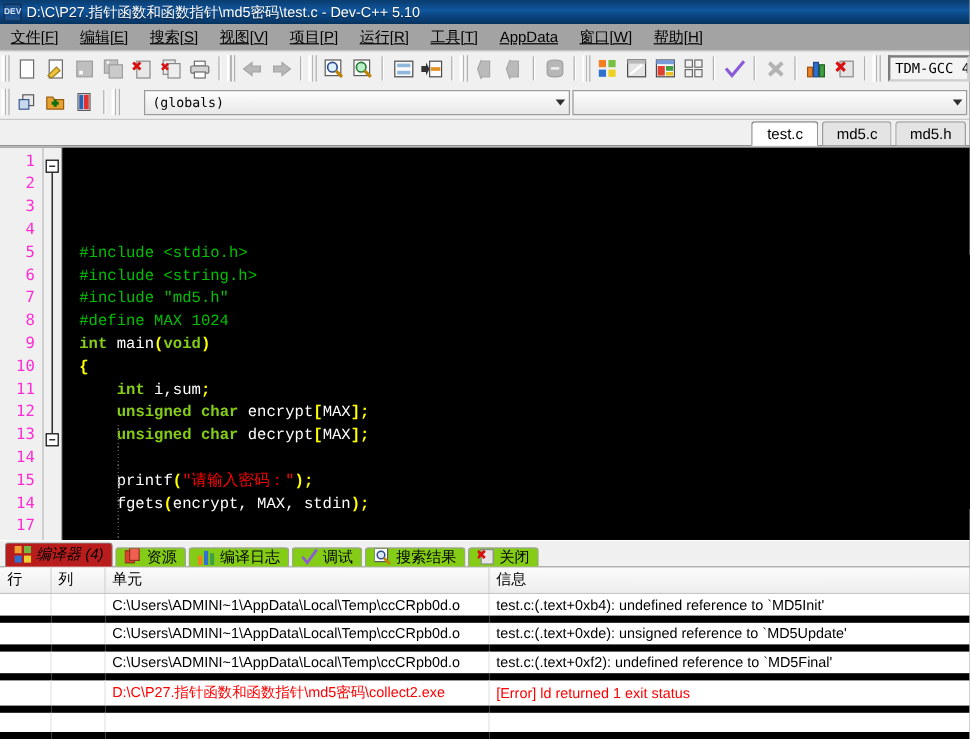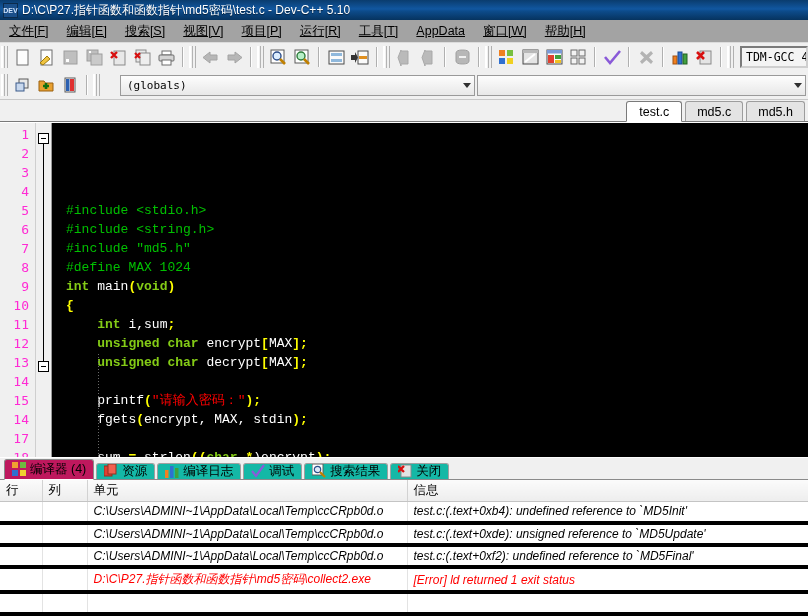--- a/index.html
+++ b/index.html
@@ -175,38 +175,38 @@
     border-top:1px solid #ffffff;
   }
   .btabs{
     height:22px;flex:0 0 22px;display:flex;align-items:flex-end;
     padding-left:4px;box-sizing:border-box;
     border-bottom:1px solid #8a8a8a;background:#f0f0f0;
   }
   .btab{
     height:16px;box-sizing:border-box;display:flex;align-items:center;gap:4px;
     padding:0 7px;margin-right:2px;font-size:12.5px;color:#000;
-    background:#14b8a6;border:1px solid #a0a0a0;border-bottom:none;
+    background:#84cc16;border:1px solid #a0a0a0;border-bottom:none;
     border-radius:3px 3px 0 0;cursor:default;white-space:nowrap;
   }
-  .btab.active{background:#be185d;height:21px;border-color:#8a8a8a;position:relative;top:1px;border-bottom:1px solid #fff;}
+  .btab.active{background:#b91c1c;height:21px;border-color:#8a8a8a;position:relative;top:1px;border-bottom:1px solid #fff;font-style:italic;}
   .btab svg{display:block;}
 
   .grid{flex:1 1 auto;background:#ffffff;overflow:hidden;position:relative;}
   table.msg{border-collapse:collapse;width:808px;table-layout:fixed;}
   table.msg th{
     background:linear-gradient(to bottom,#fbfbfb,#ededed);
     border-right:1px solid #d2d2d2;border-bottom:1px solid #c4c4c4;
     font-weight:normal;font-size:12.5px;text-align:left;
     padding:2px 6px;height:18px;box-sizing:border-box;color:#000;
   }
   table.msg td{
-    border-right:1px solid #e3e3e3;border-bottom:4px solid #000000;
+    border-right:1px solid #e3e3e3;border-bottom:6px solid #000000;
     font-size:12px;padding:2px 6px;height:22px;box-sizing:border-box;
-    color:#000;white-space:nowrap;overflow:hidden;font-style:italic;
+    color:#000;white-space:nowrap;overflow:hidden;
   }
   tr.err td{color:#ff0000;}
   .col-row{width:42px;}
   .col-col{width:45px;}
   .col-unit{width:320px;}
   .col-msg{width:401px;}
 </style>
 </head>
 <body>
 

